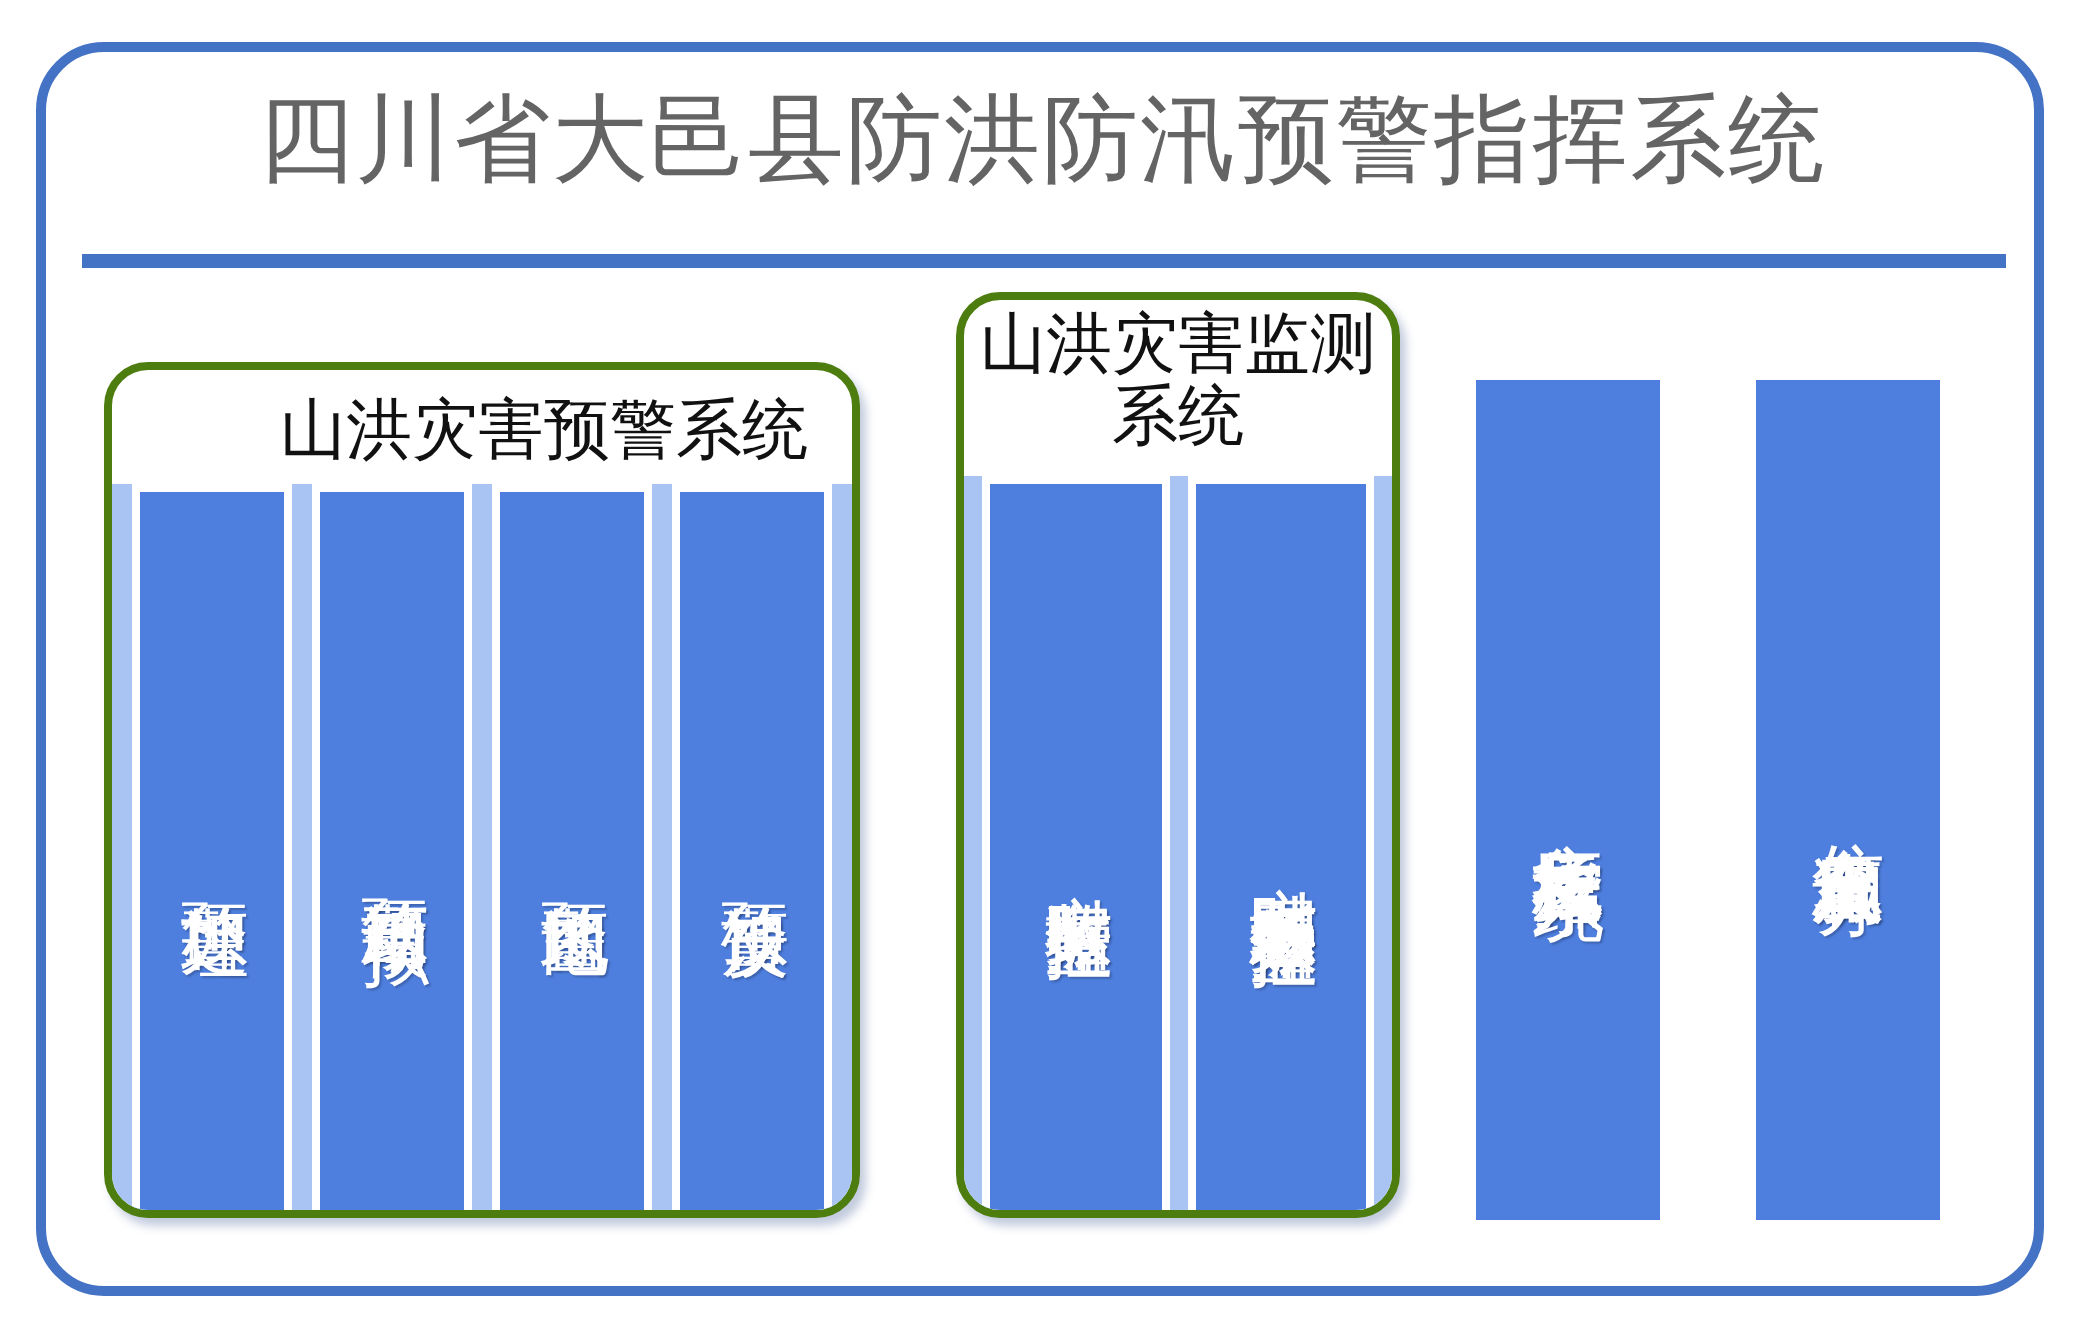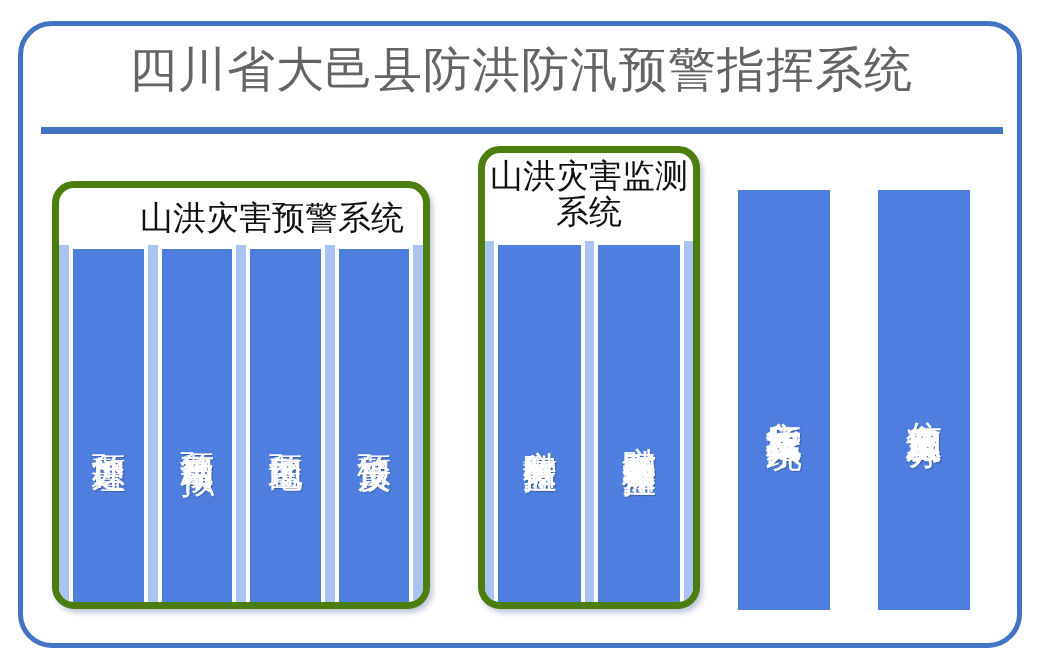--- a/index.html
+++ b/index.html
@@ -55,21 +55,21 @@
     width: 962px;
     height: 7px;
     background: #4472C4;
   }
 
   
   .panel {
     position: absolute;
     box-sizing: border-box;
     background: #ffffff;
-    border: 7px solid #4d7c0f;
+    border: 4px solid #4d7c0f;
     border-radius: 22px;
     box-shadow: 3px 4px 5px rgba(120,140,180,0.45);
     overflow: hidden;
   }
   .panel-title {
     position: absolute;
     left: 0;
     top: 0;
     width: 100%;
     text-align: center;

